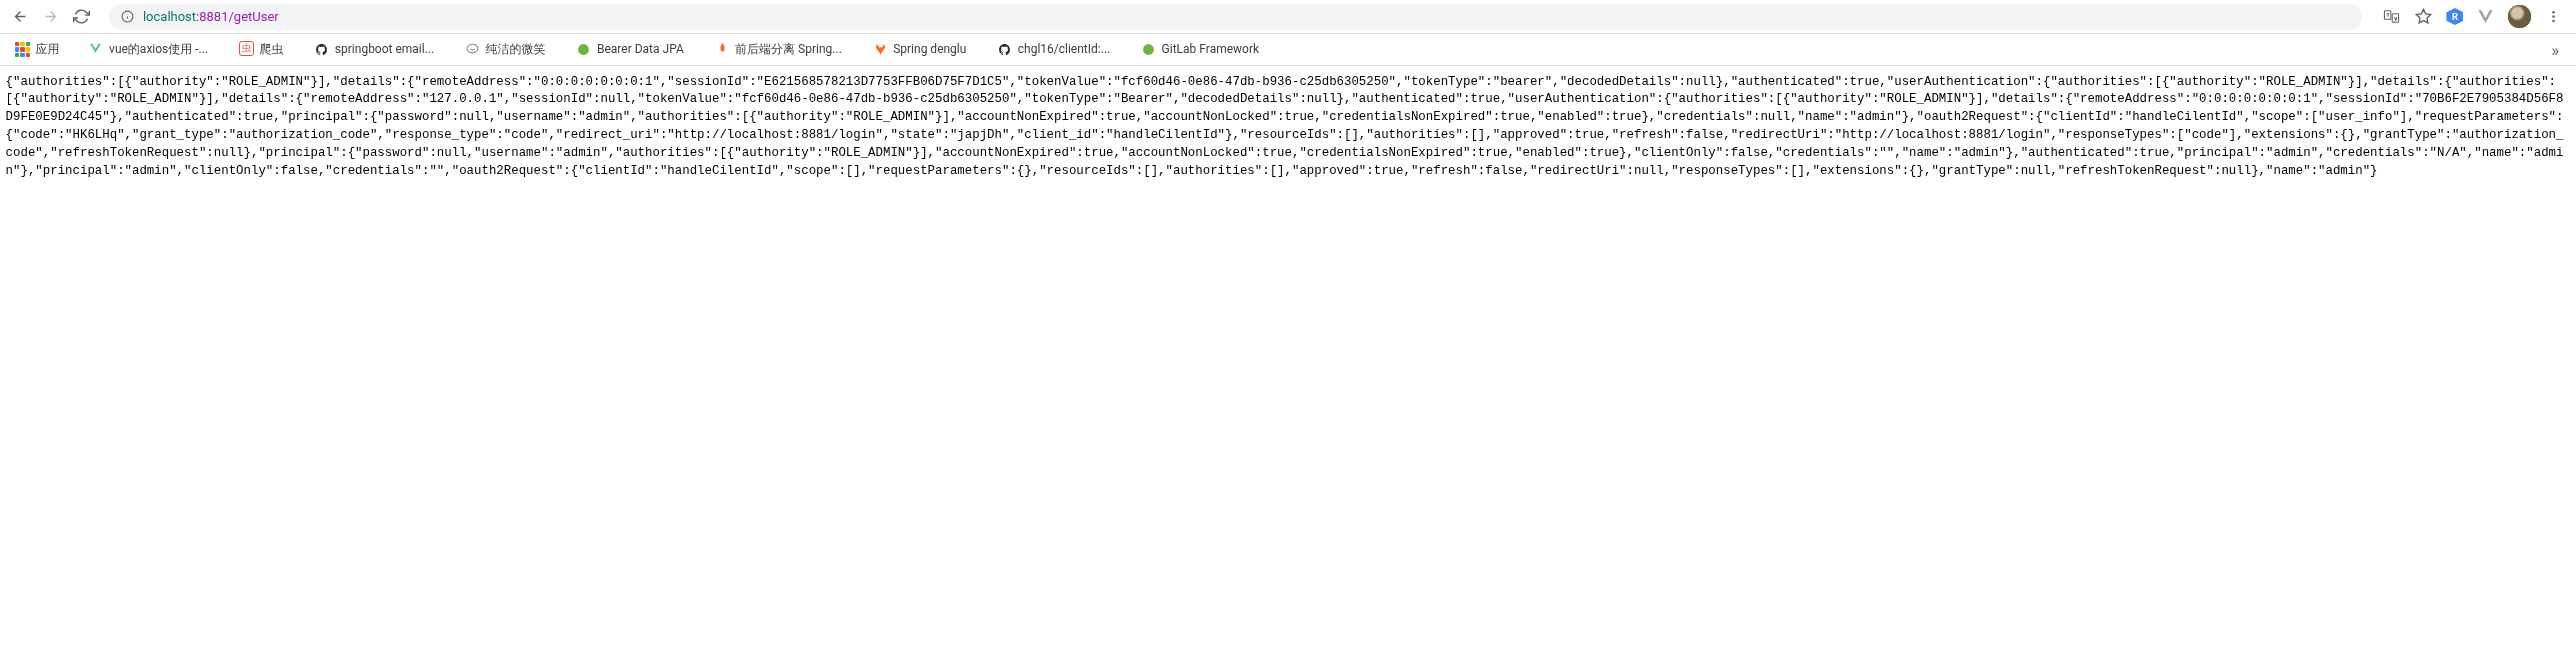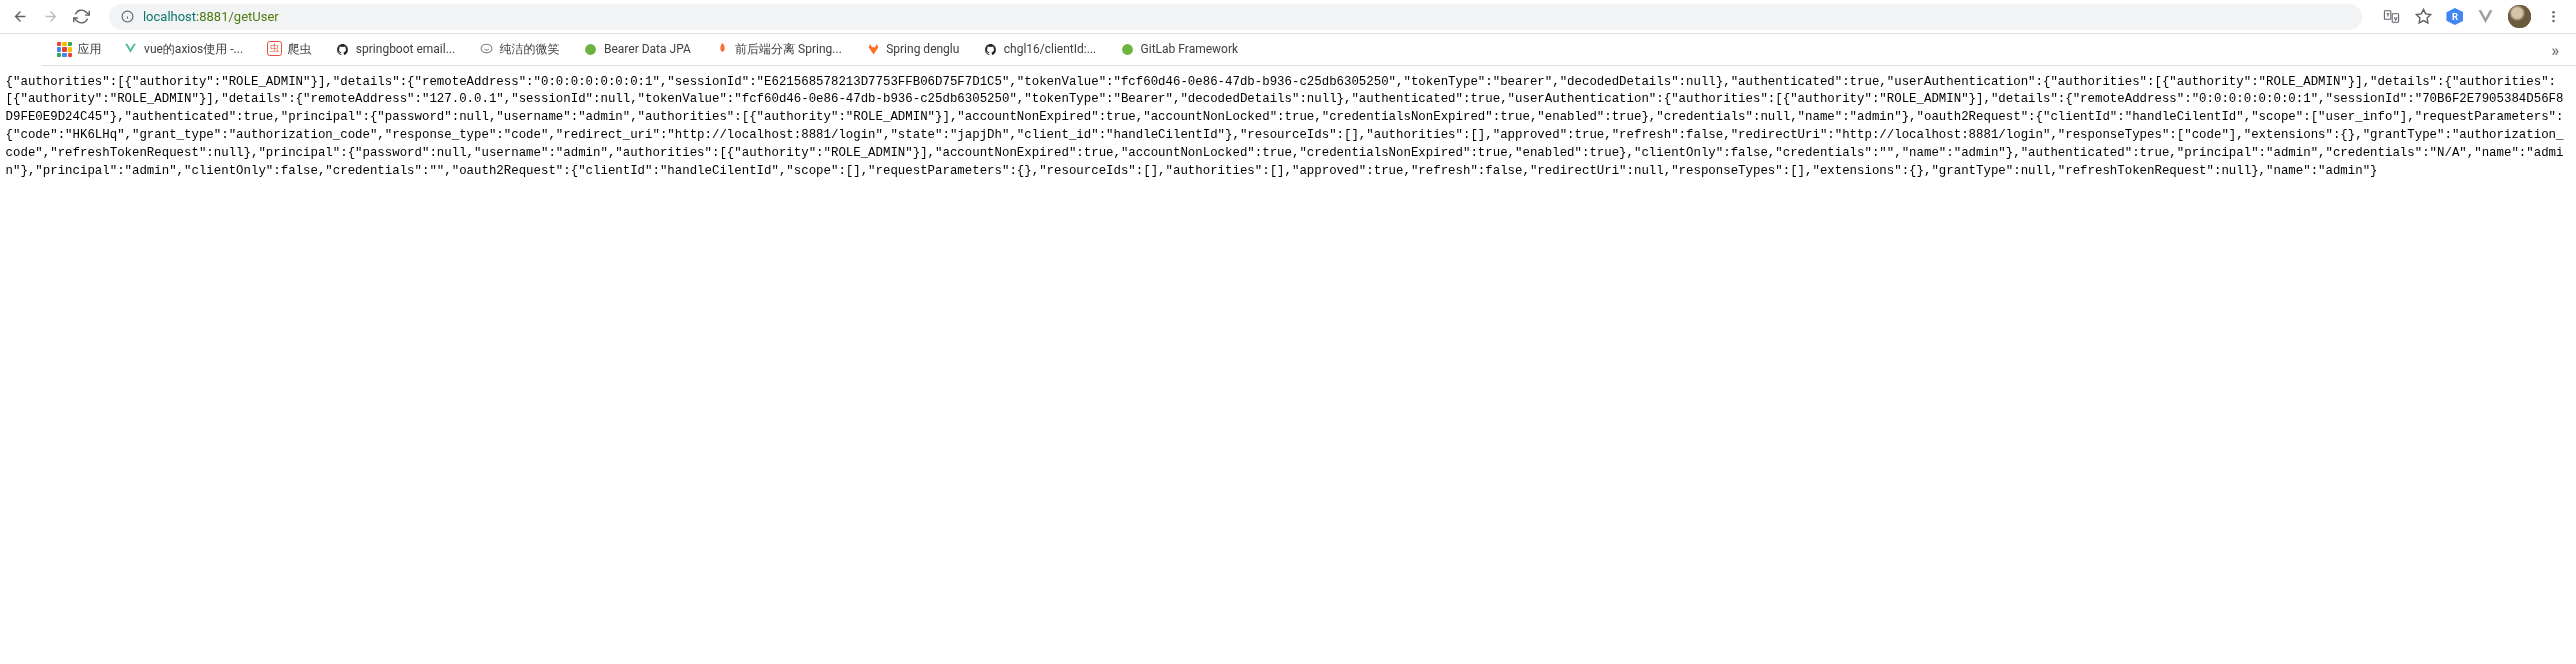--- a/index.html
+++ b/index.html
@@ -7,29 +7,29 @@
     
     .toolbar { display: flex; align-items: center; height: 34px; padding: 0 7.5px; gap: 7.5px; border-bottom: 0.9px solid #e0e0e0; }
     .nav-buttons { display: flex; align-items: center; gap: 11.2px; padding: 0 3.7px; }
     .nav-btn { width: 19px; height: 19px; display: flex; align-items: center; justify-content: center; color: #5f6368; cursor: pointer; }
     .nav-btn.disabled { color: #bdbdbd; }
     
     .url-bar { flex: 1; display: flex; align-items: center; height: 26px; background: #f1f3f4; border-radius: 13px; padding: 0 11.2px; gap: 7.5px; margin: 0 7.5px; }
     .url-info-icon { width: 15px; height: 15px; display: flex; align-items: center; justify-content: center; color: #5f6368; }
     .url-text { flex: 1; font-size: 13px; color: #202124; }
     .url-text .host { color: #0f766e; }
-    .url-text .port-path { color: #4d7c0f; }
+    .url-text .port-path { color: #a21caf; }
     
     .toolbar-right { display: flex; align-items: center; gap: 13px; padding: 0 5.6px; }
     .icon-btn { width: 19px; height: 19px; display: flex; align-items: center; justify-content: center; color: #5f6368; }
     .avatar { width: 22.5px; height: 22.5px; border-radius: 50%; background: #8b7355; position: relative; overflow: hidden; }
     .avatar::after { content: ""; position: absolute; inset: 0; background: radial-gradient(circle at 40% 35%, #d4c4a8 25%, #6b5a3f 40%); }
     .hexagon-badge { width: 17px; height: 17px; background: #4285f4; clip-path: polygon(50% 0%, 100% 25%, 100% 75%, 50% 100%, 0% 75%, 0% 25%); display: flex; align-items: center; justify-content: center; color: white; font-size: 9.4px; font-weight: bold; }
     
-    .bookmarks-bar { display: flex; align-items: center; height: 32px; padding: 0 7.5px; gap: 5px; border-bottom: 0.9px solid #e0e0e0; margin-left: 42px; }
+    .bookmarks-bar { display: flex; align-items: center; height: 32px; padding: 0 7.5px; gap: 12px; border-bottom: 0.9px solid #e0e0e0; }
     .apps-btn { display: flex; align-items: center; gap: 5.6px; padding: 3.7px 7.5px; font-size: 12px; color: #3c4043; cursor: pointer; }
     .apps-grid { width: 15px; height: 15px; display: grid; grid-template-columns: repeat(3, 1fr); grid-template-rows: repeat(3, 1fr); gap: 0.9px; }
     .apps-grid span { background: #ea4335; border-radius: 0.9px; }
     .apps-grid span:nth-child(2) { background: #fbbc04; }
     .apps-grid span:nth-child(3) { background: #34a853; }
     .apps-grid span:nth-child(4) { background: #4285f4; }
     .apps-grid span:nth-child(5) { background: #ea4335; }
     .apps-grid span:nth-child(6) { background: #fbbc04; }
     .apps-grid span:nth-child(7) { background: #34a853; }
     .apps-grid span:nth-child(8) { background: #4285f4; }

